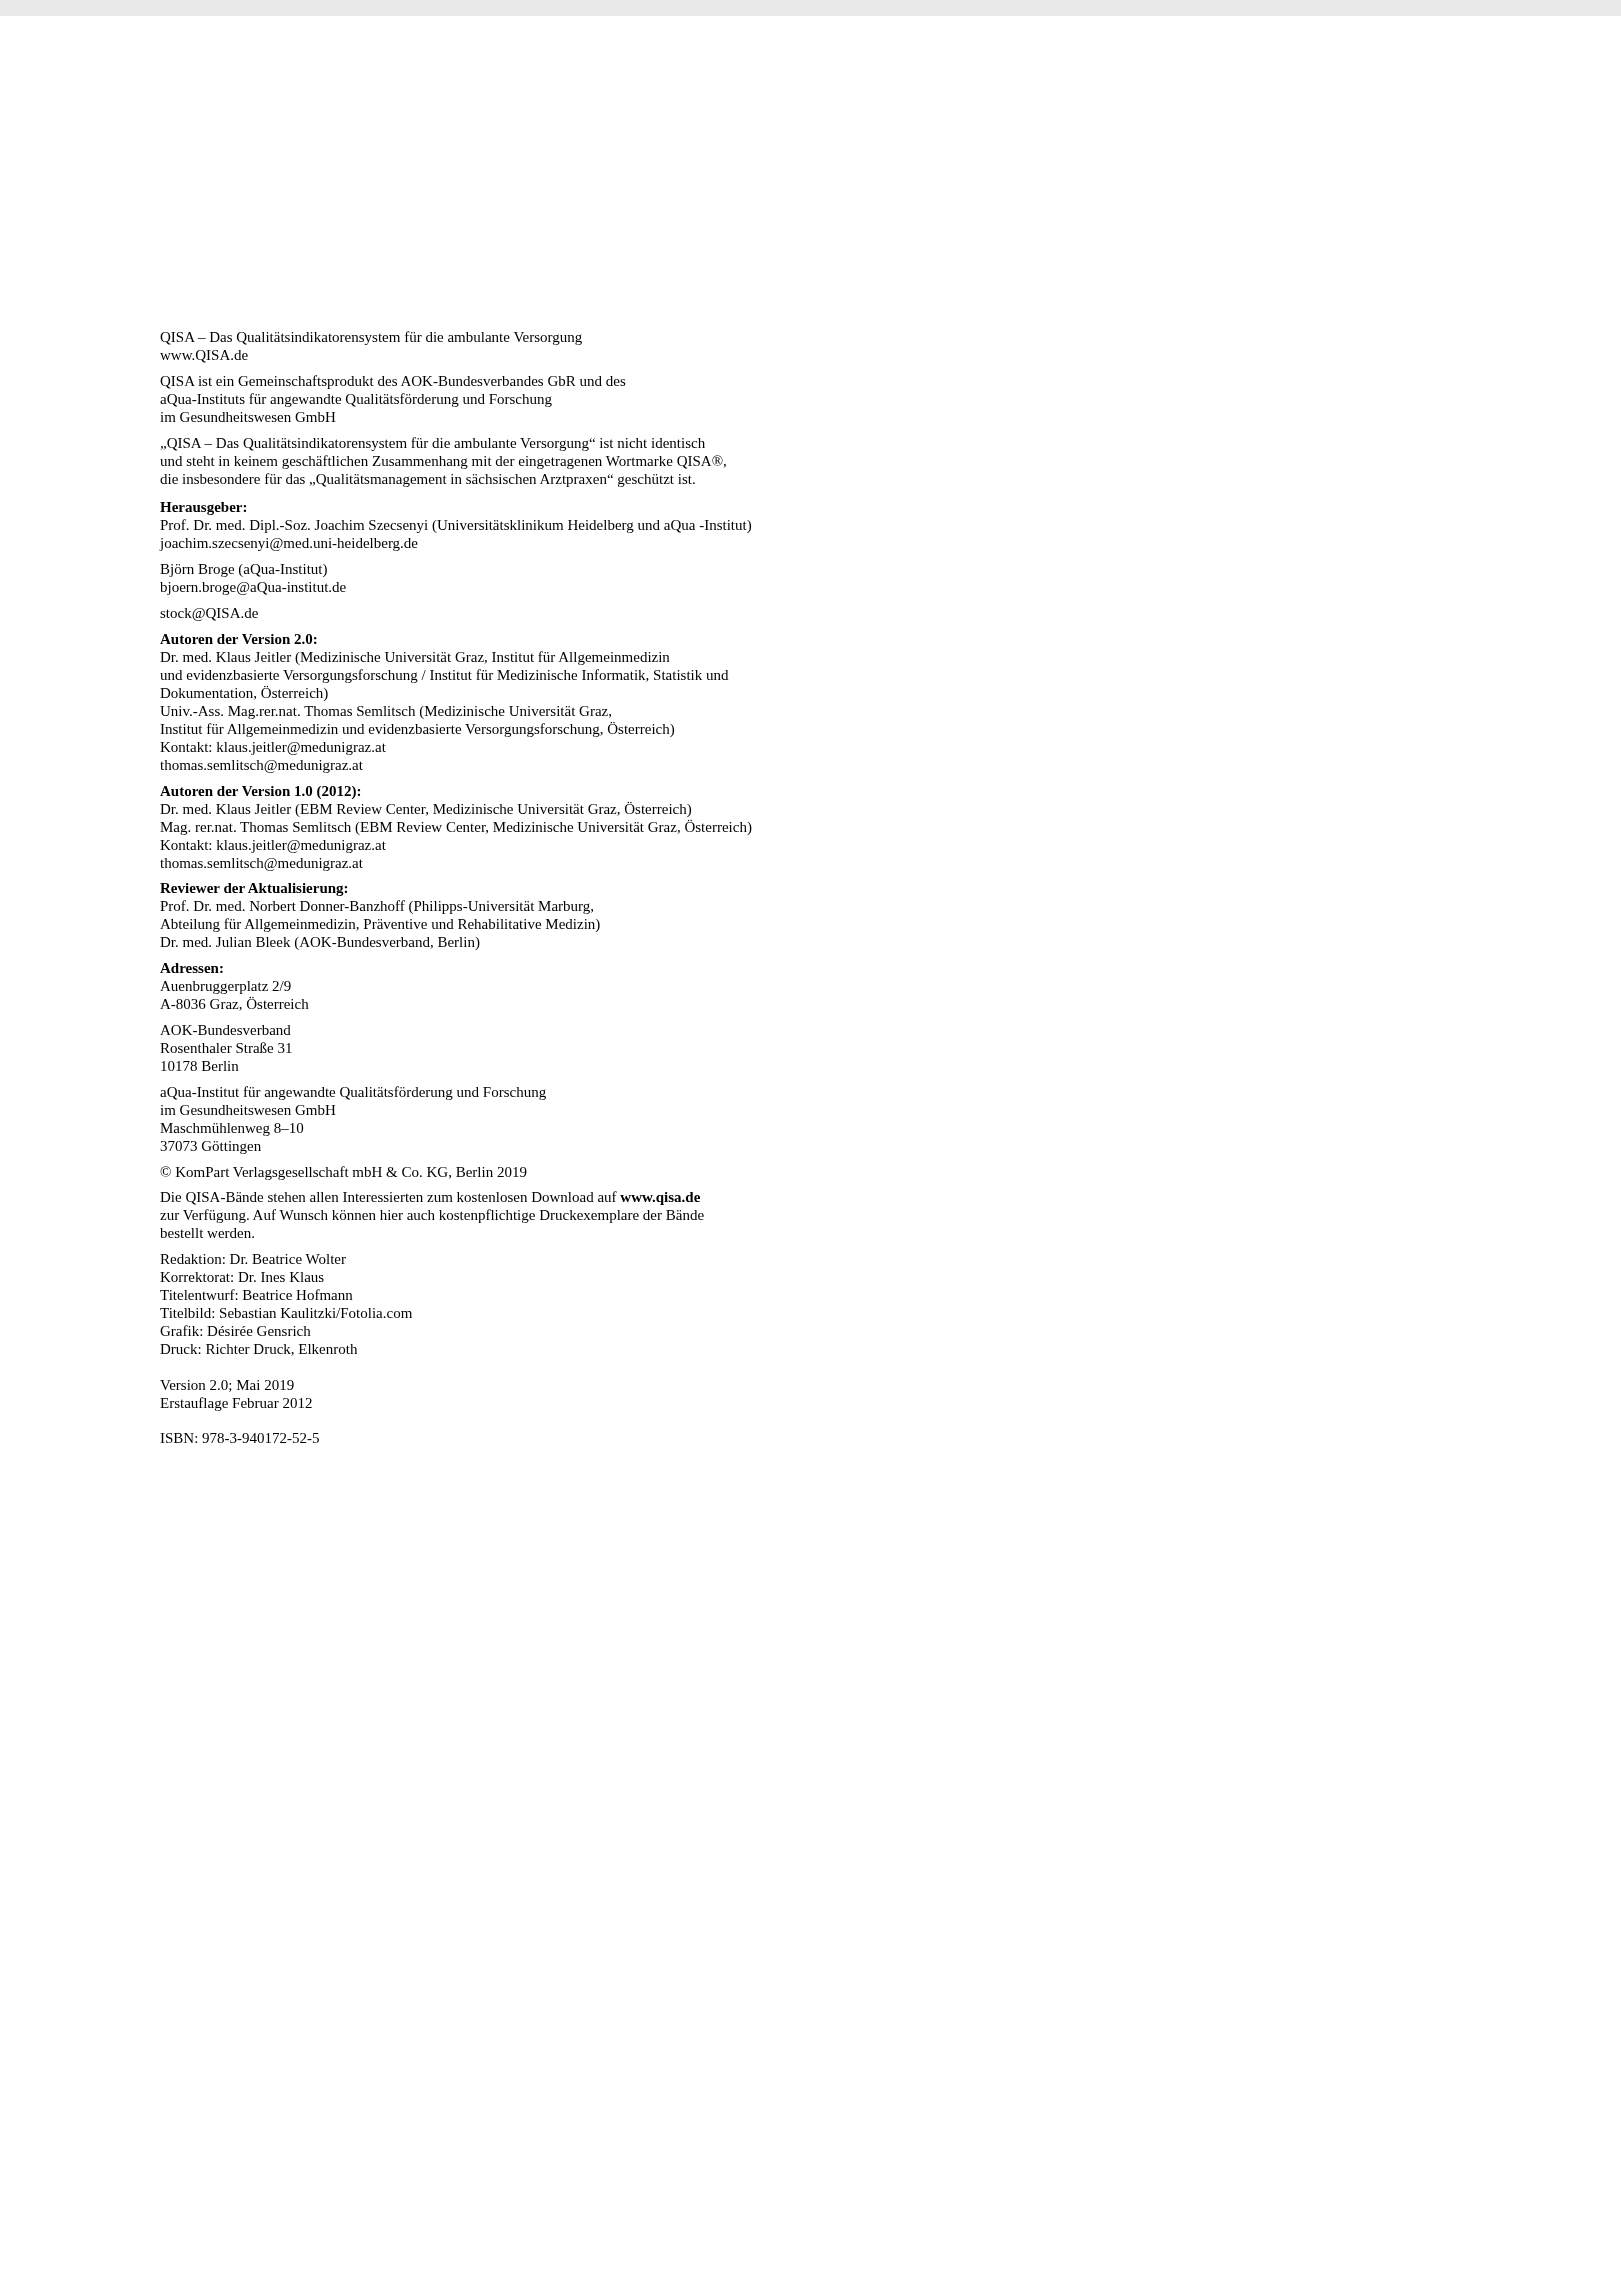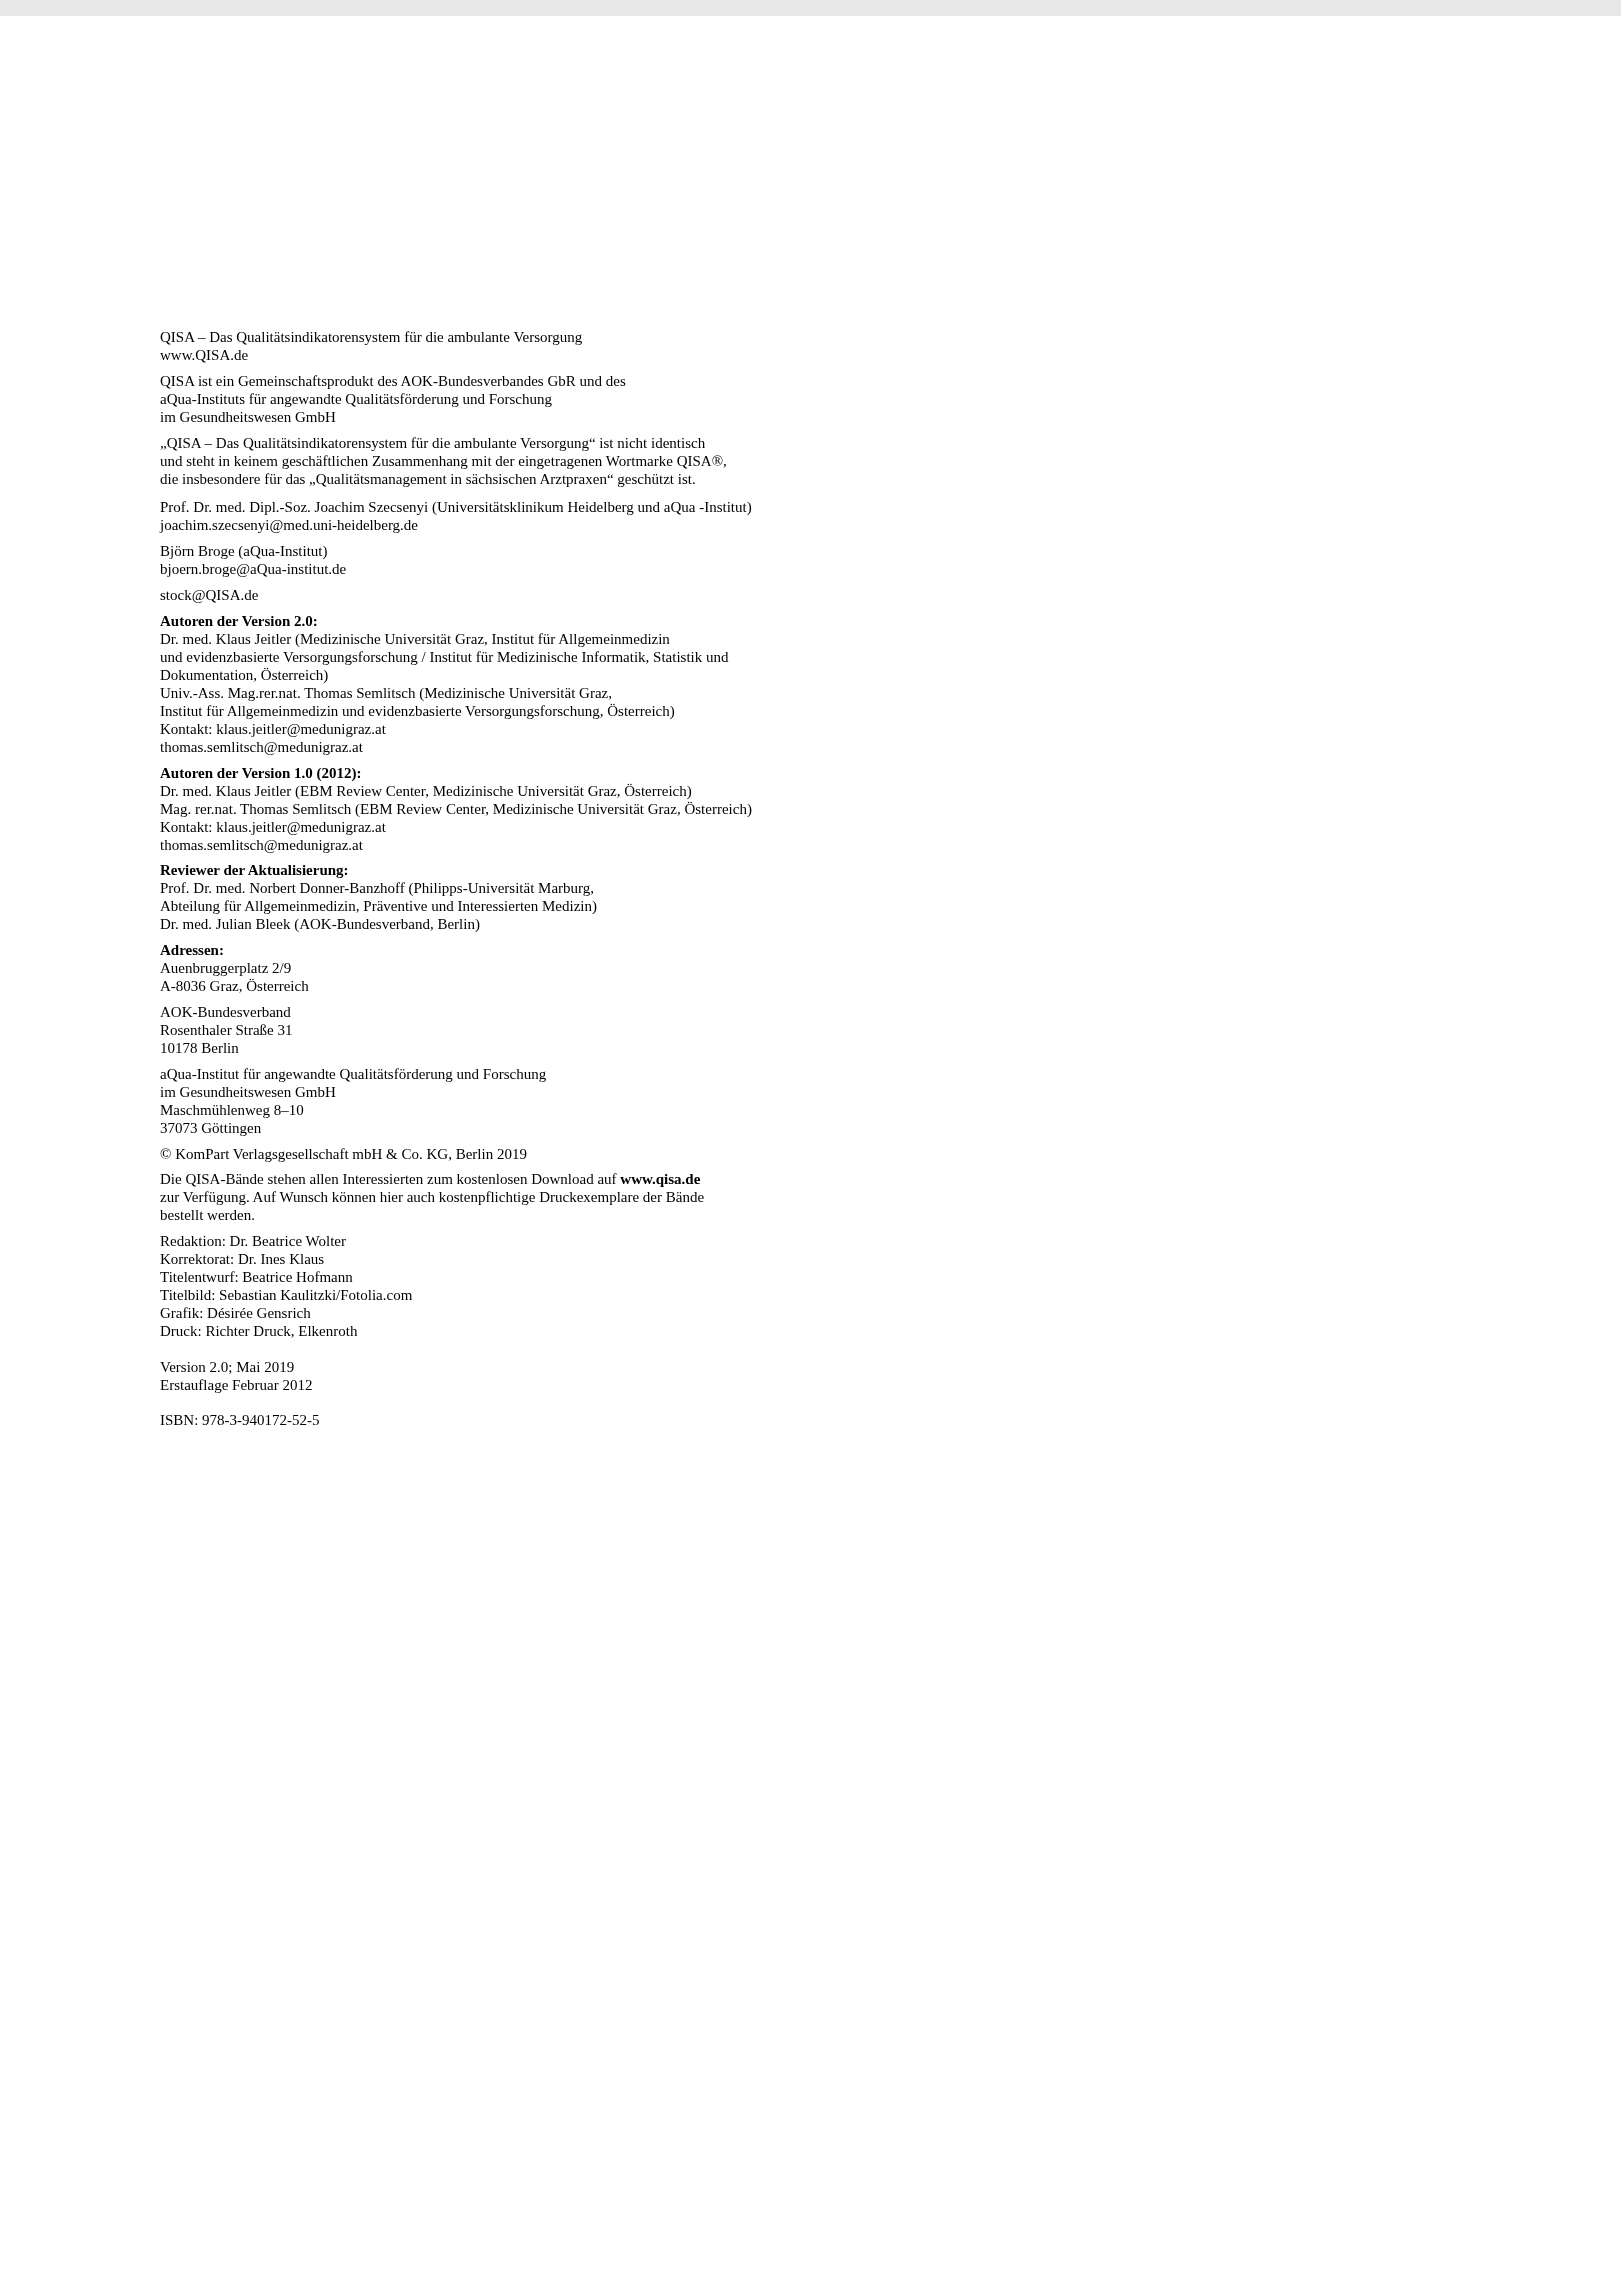--- a/index.html
+++ b/index.html
@@ -36,20 +36,21 @@
         <div class="line"><span>QISA ist ein Gemeinschaftsprodukt des AOK-Bundesverbandes GbR und des</span></div>
         <div class="line"><span>aQua-Instituts für angewandte Qualitätsförderung und Forschung</span></div>
         <div class="line"><span>im Gesundheitswesen GmbH</span></div>
       </div>
       <div class="block">
         <div class="line"><span>„QISA – Das Qualitätsindikatorensystem für die ambulante Versorgung“ ist nicht identisch</span></div>
         <div class="line"><span>und steht in keinem geschäftlichen Zusammenhang mit der eingetragenen Wortmarke QISA®,</span></div>
         <div class="line"><span>die insbesondere für das „Qualitätsmanagement in sächsischen Arztpraxen“ geschützt ist.</span></div>
       </div>
       <div class="block space-large">
+        <div class="line"><span class="bold">Herausgeber:</span></div>
         <div class="line"><span>Prof. Dr. med. Dipl.-Soz. Joachim Szecsenyi (Universitätsklinikum Heidelberg und aQua -Institut)</span></div>
         <div class="line"><span>joachim.szecsenyi@med.uni-heidelberg.de</span></div>
       </div>
       <div class="block">
         <div class="line"><span>Björn Broge (aQua-Institut)</span></div>
         <div class="line"><span>bjoern.broge@aQua-institut.de</span></div>
       </div>
       <div class="block">
         <div class="line"><span>stock@QISA.de</span></div>
       </div>
@@ -66,21 +67,21 @@
       <div class="block">
         <div class="line"><span class="bold">Autoren der Version 1.0 (2012):</span></div>
         <div class="line"><span>Dr. med. Klaus Jeitler (EBM Review Center, Medizinische Universität Graz, Österreich)</span></div>
         <div class="line"><span>Mag. rer.nat. Thomas Semlitsch (EBM Review Center, Medizinische Universität Graz, Österreich)</span></div>
         <div class="line"><span>Kontakt: klaus.jeitler@medunigraz.at</span></div>
         <div class="line"><span>thomas.semlitsch@medunigraz.at</span></div>
       </div>
       <div class="block">
         <div class="line"><span class="bold">Reviewer der Aktualisierung:</span></div>
         <div class="line"><span>Prof. Dr. med. Norbert Donner-Banzhoff (Philipps-Universität Marburg,</span></div>
-        <div class="line"><span>Abteilung für Allgemeinmedizin, Präventive und Interessierten Medizin)</span></div>
+        <div class="line"><span>Abteilung für Allgemeinmedizin, Präventive und Rehabilitative Medizin)</span></div>
         <div class="line"><span>Dr. med. Julian Bleek (AOK-Bundesverband, Berlin)</span></div>
       </div>
       <div class="block">
         <div class="line"><span class="bold">Adressen:</span></div>
         <div class="line"><span>Auenbruggerplatz 2/9</span></div>
         <div class="line"><span>A-8036 Graz, Österreich</span></div>
       </div>
       <div class="block">
         <div class="line"><span>AOK-Bundesverband</span></div>
         <div class="line"><span>Rosenthaler Straße 31</span></div>

